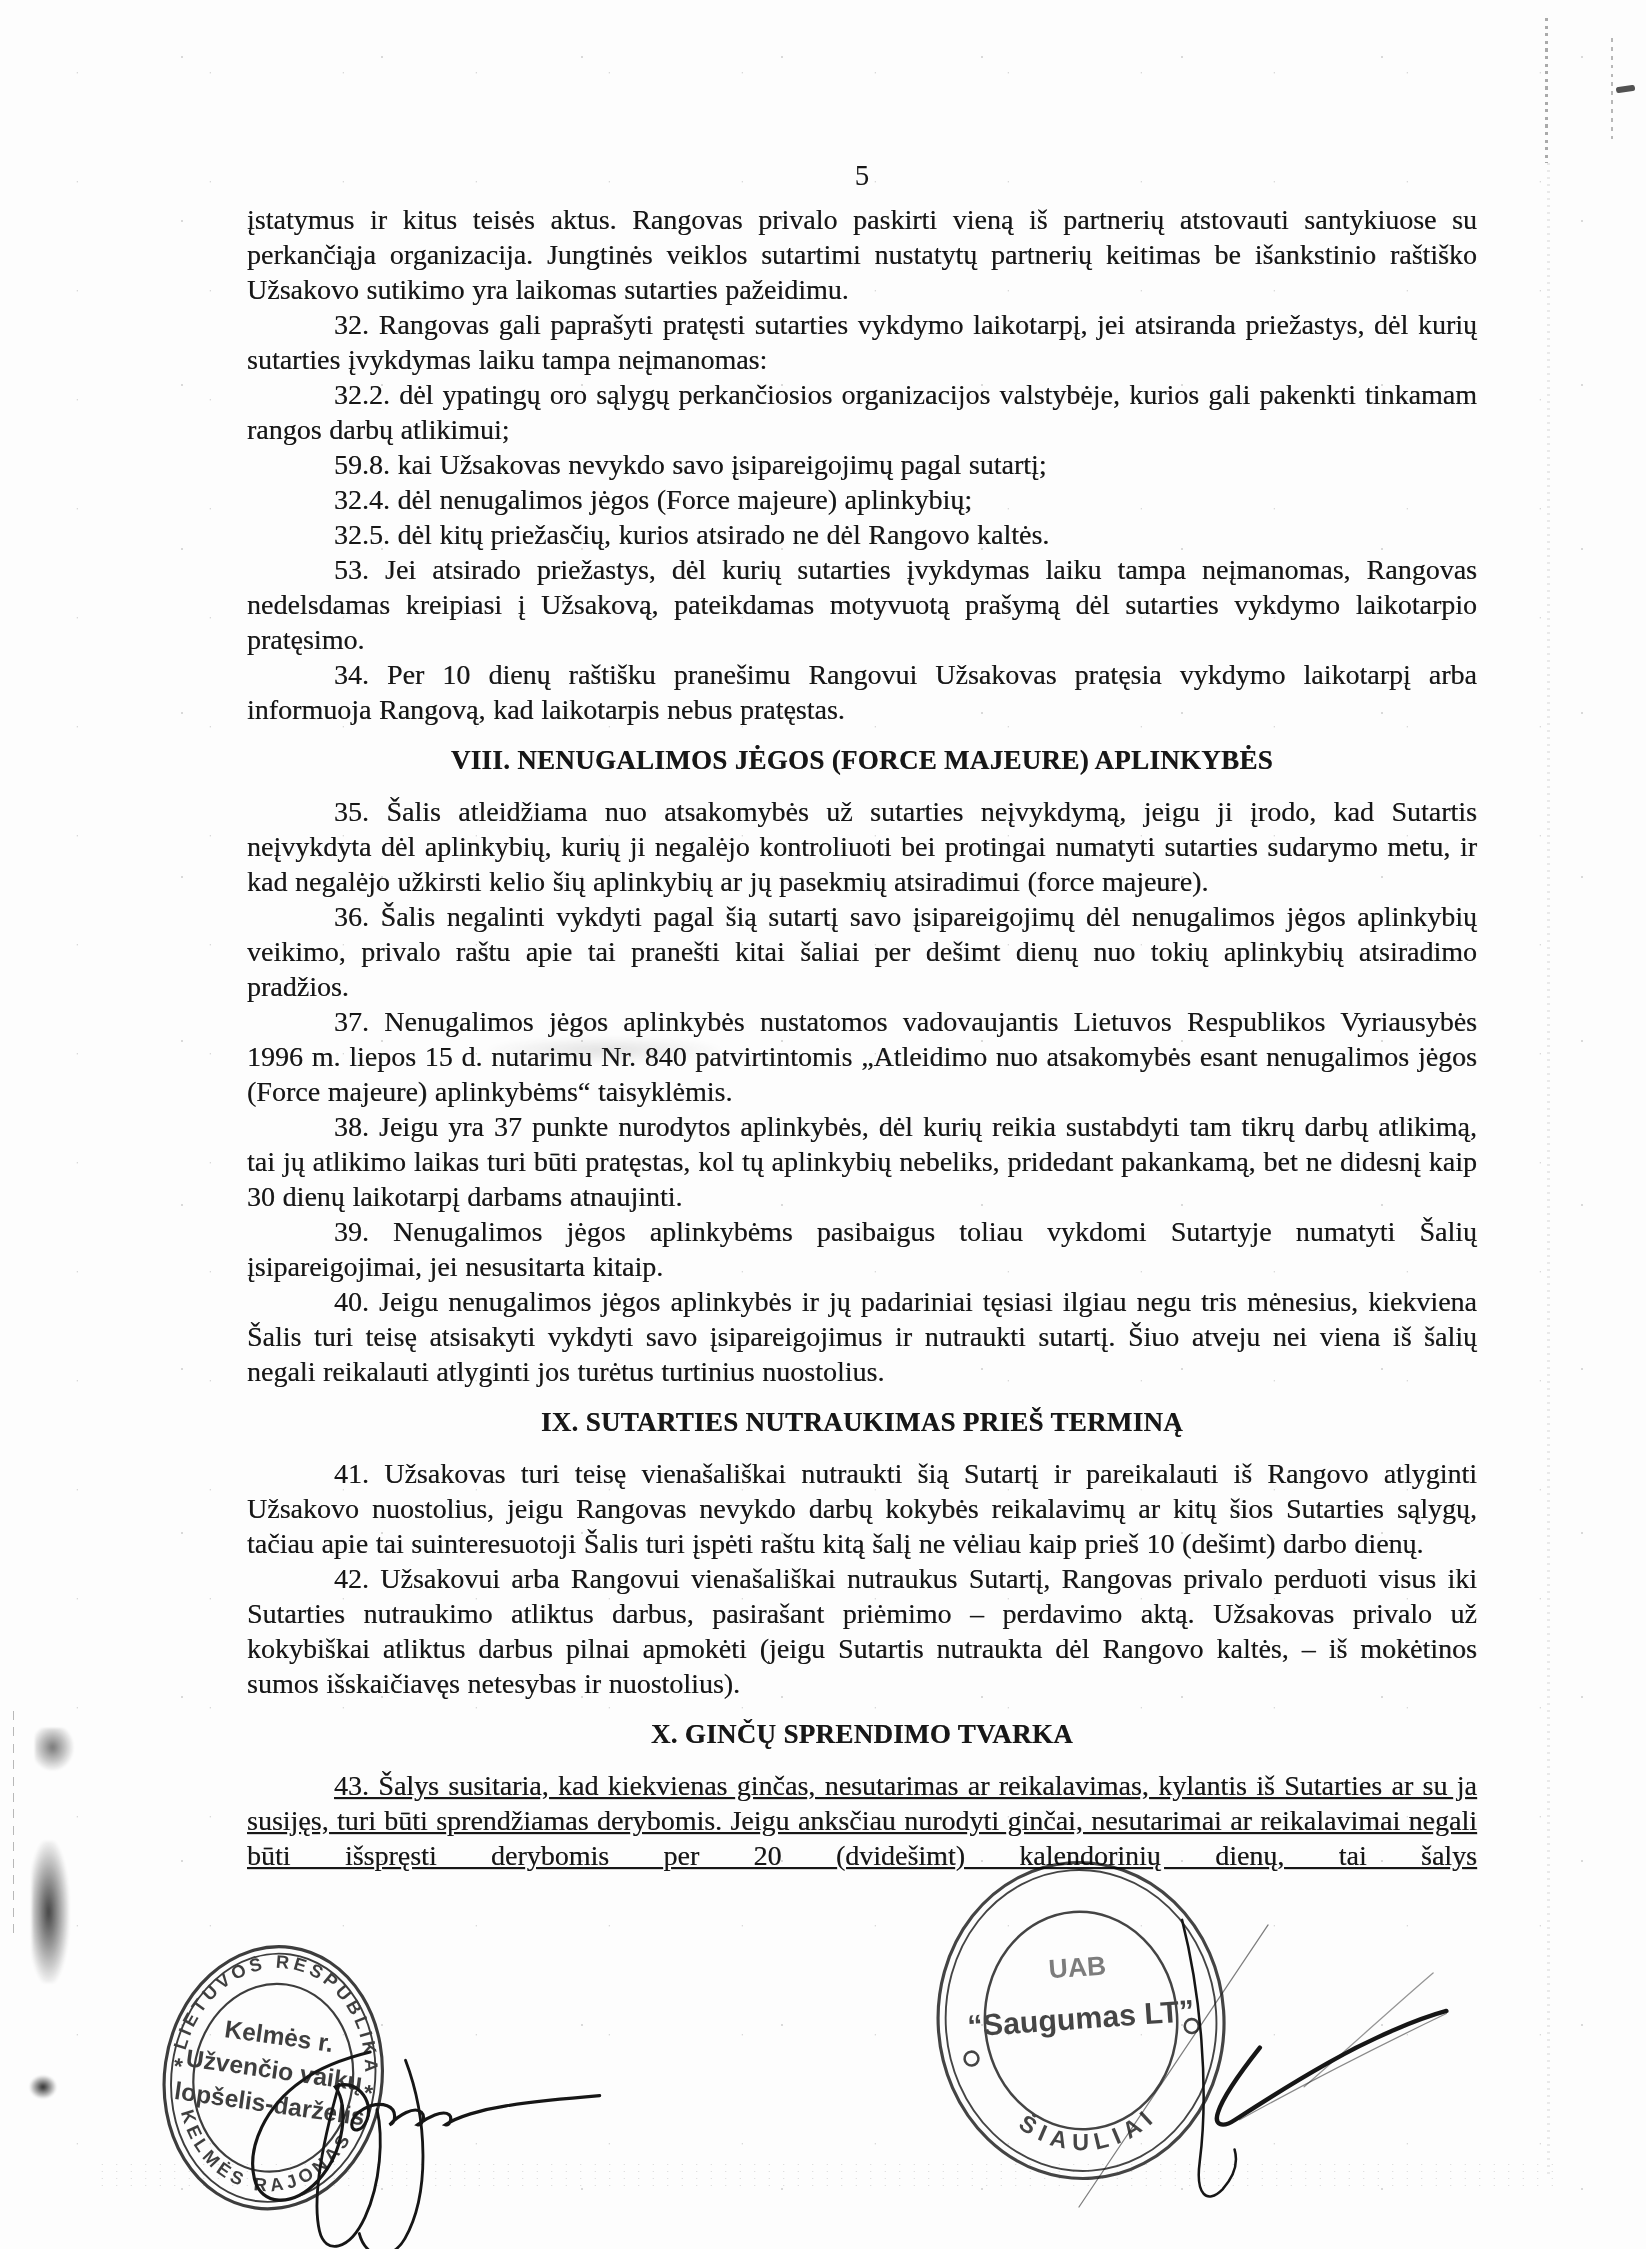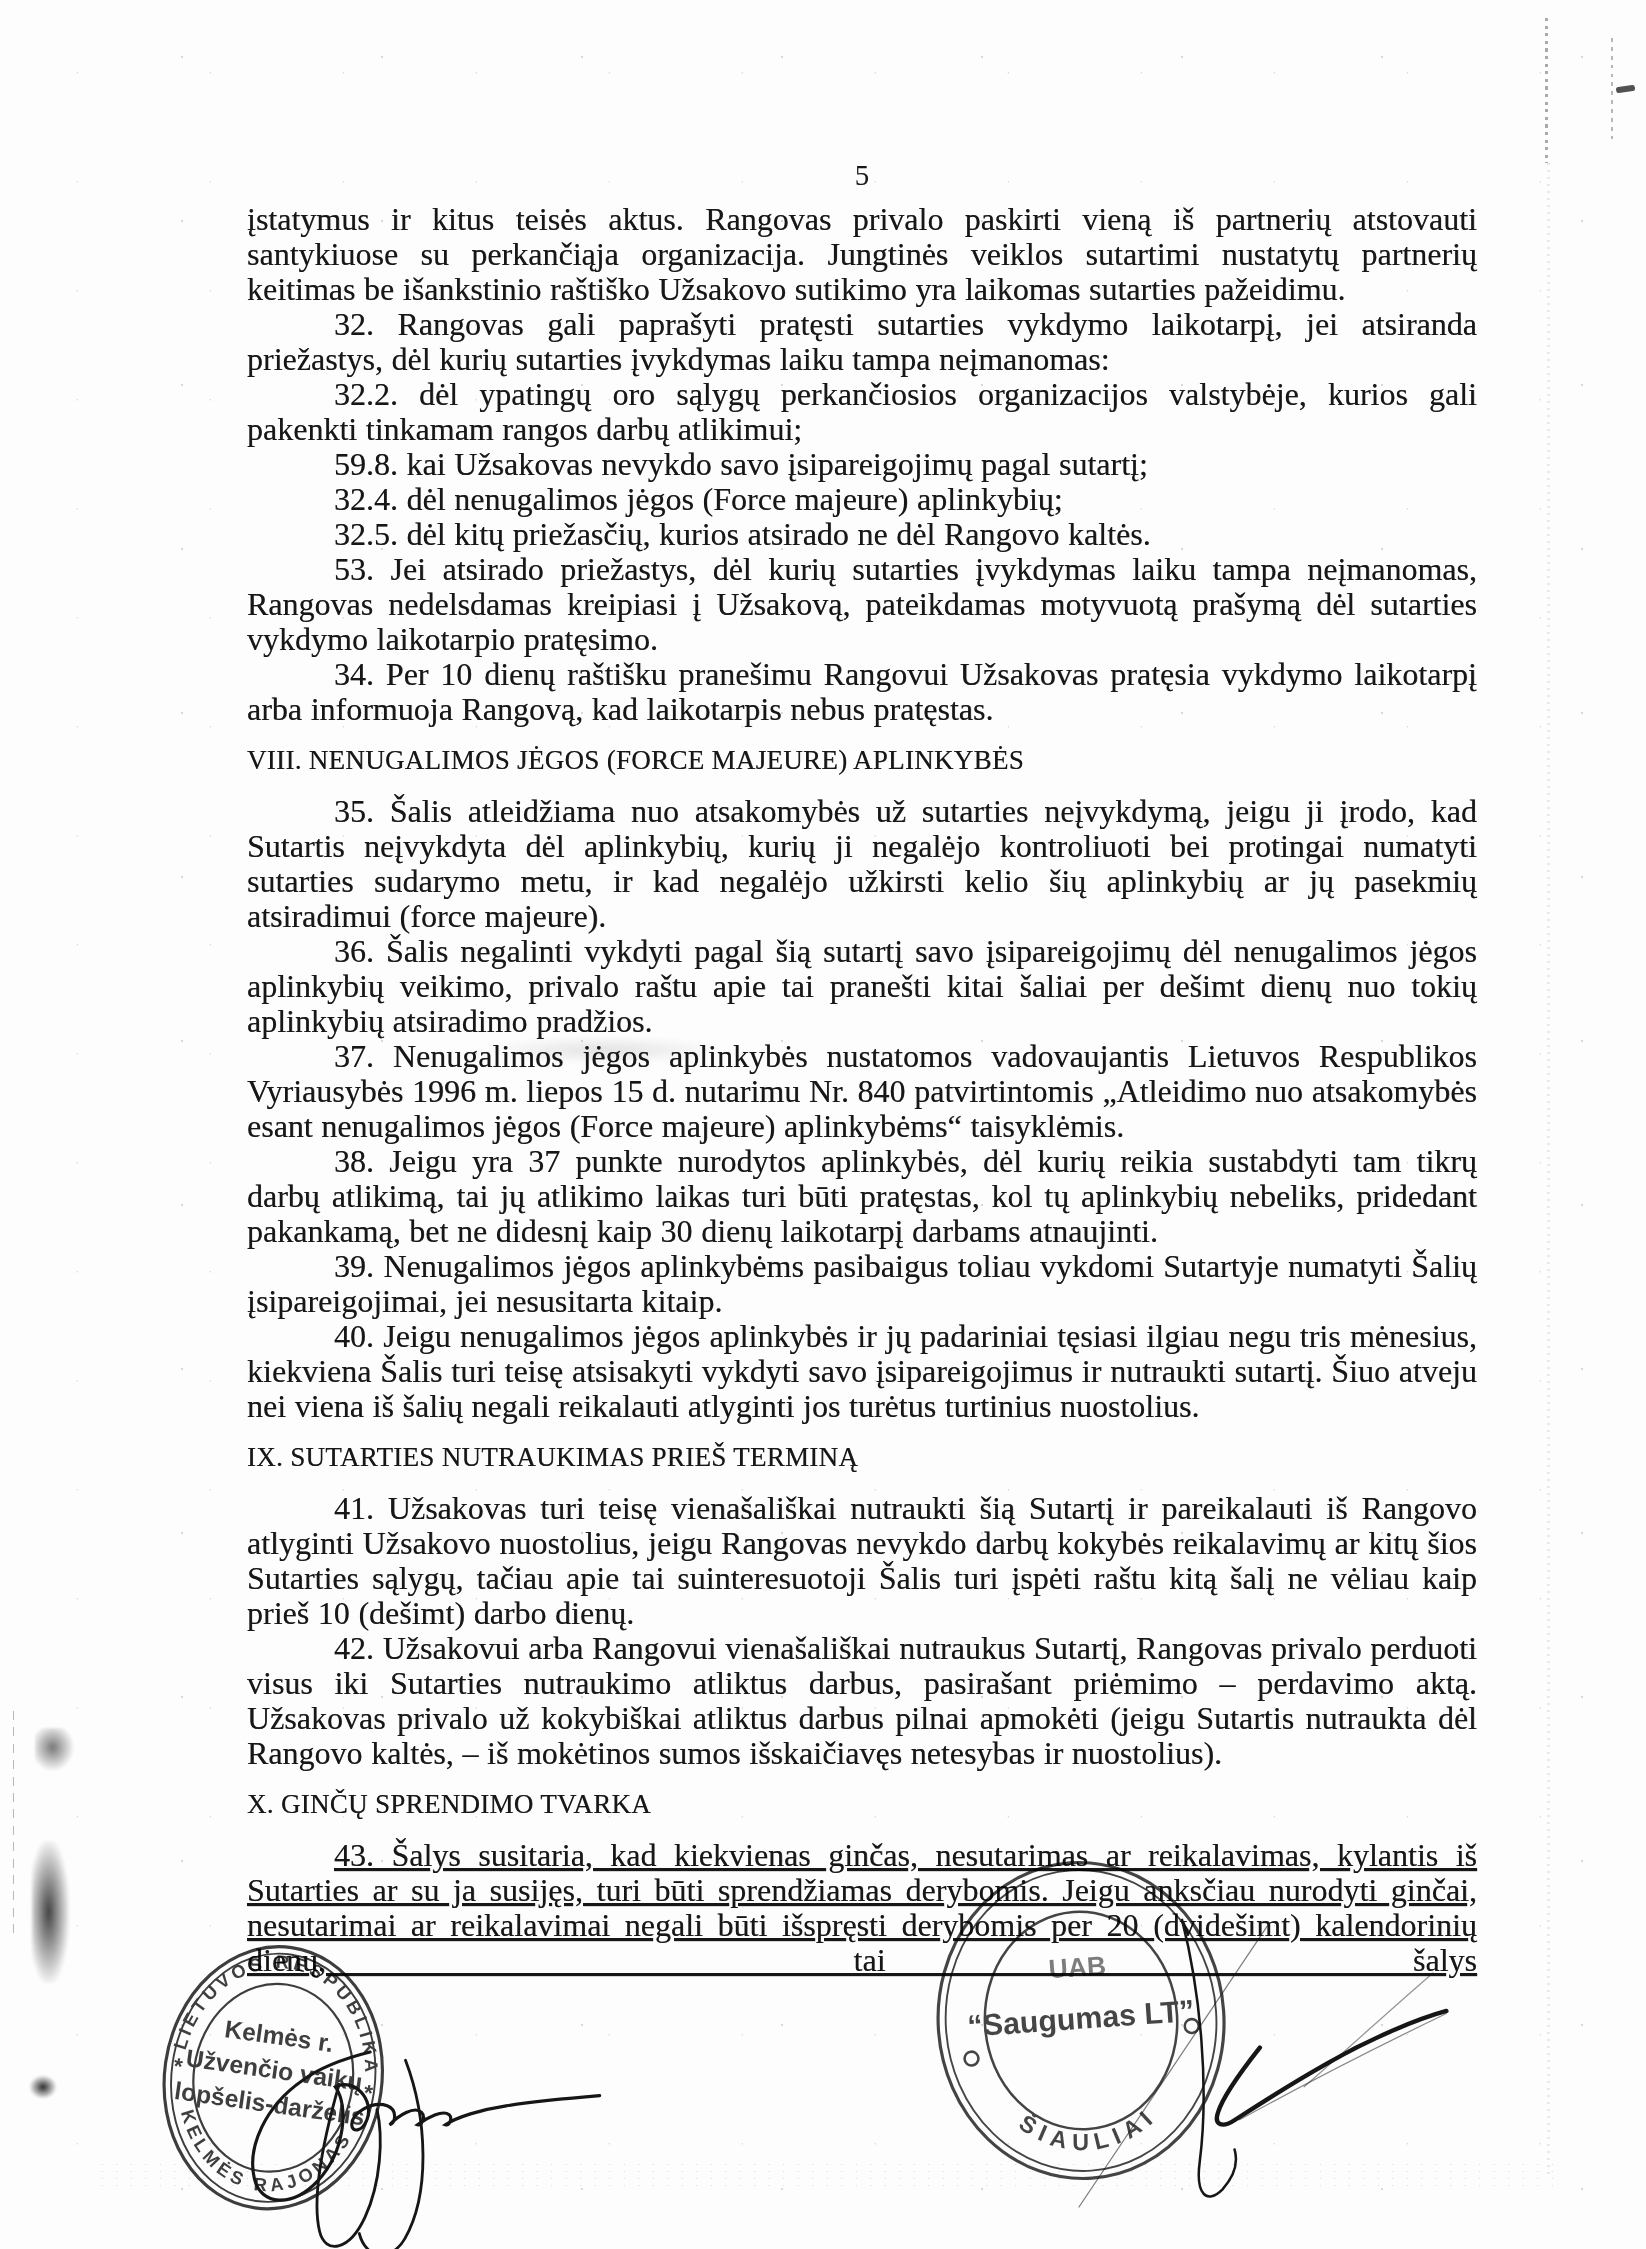--- a/index.html
+++ b/index.html
@@ -24,29 +24,29 @@
     opacity:.35;
   }
   .pageno{
     position:absolute;left:247px;top:159px;width:1230px;
     text-align:center;font-size:29px;line-height:32px;
   }
   .doc{
     position:absolute;left:247px;top:202px;width:1230px;
   }
   .doc p{
-    margin:0;font-size:32px;line-height:35px;text-align:justify;
+    margin:0;font-size:28px;line-height:35px;text-align:justify;
     text-shadow:0.3px 0.3px 0 rgba(0,0,0,.55);
     word-spacing:0.6px;
   }
   .doc p.ind{ text-indent:87px; }
   .doc p.cont-next{ text-align-last:justify;text-decoration:underline; }
   .doc h2{
-    margin:16px 0;font-size:27px;line-height:35px;
-    font-weight:normal;letter-spacing:0.3px;
+    margin:16px 0;font-size:27px;line-height:35px;text-align:center;
+    font-weight:bold;letter-spacing:0.3px;
     text-shadow:0.3px 0.3px 0 rgba(0,0,0,.6);
   }
   
   .artifact{position:absolute;pointer-events:none;}
   .vband-top{ left:1545px;top:17.7px;width:3.2px;height:145px;
     background:repeating-linear-gradient(180deg, rgba(0,0,0,.55) 0 3.2px, transparent 3.2px 7.6px);opacity:.6;}
   .vband-long{ left:1547px;top:163px;width:2.5px;height:2011px;
     background:repeating-linear-gradient(180deg, rgba(0,0,0,.4) 0 2.5px, transparent 2.5px 7px);opacity:.2;}
   .vdash-a{ left:1611px;top:38px;width:1.9px;height:101px;
     background:repeating-linear-gradient(180deg, rgba(0,0,0,.5) 0 3.8px, transparent 3.8px 8.9px);opacity:.55;}

